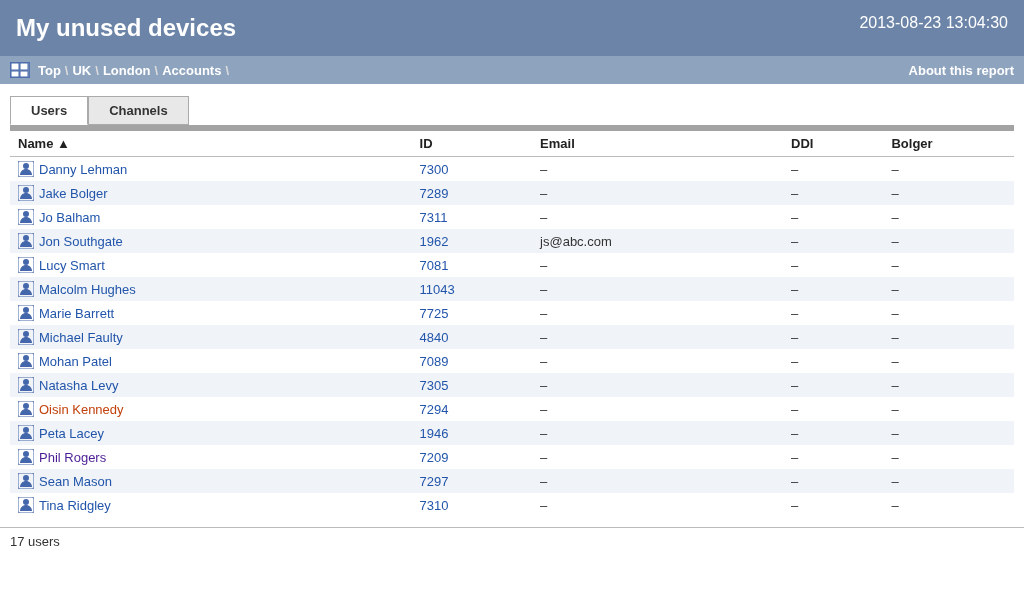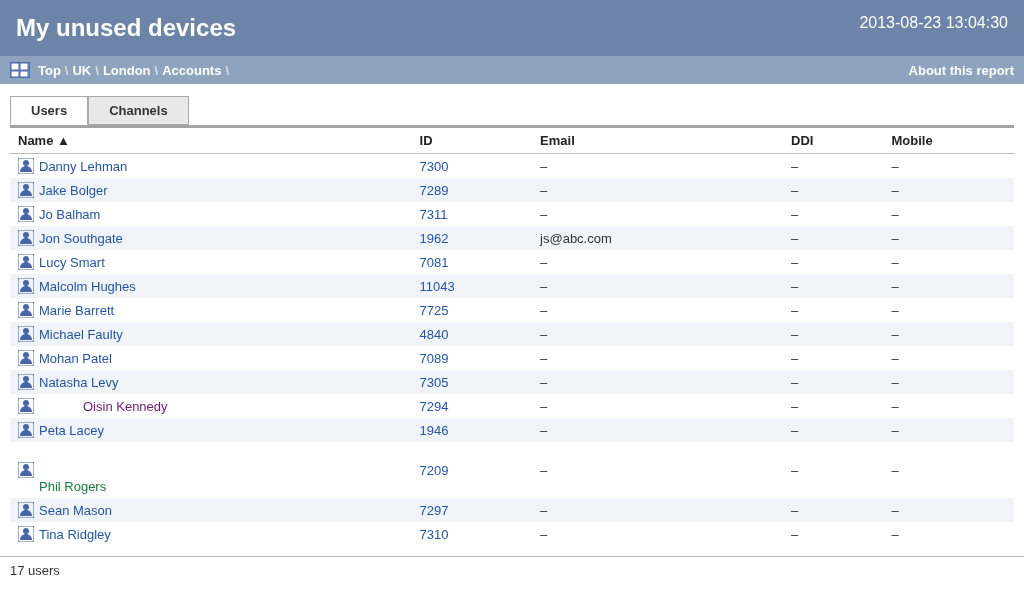--- a/index.html
+++ b/index.html
@@ -95,21 +95,21 @@
     .table-area {
       padding: 0 10px 10px 10px;
       background: #fff;
     }
     table {
       width: 100%;
       border-collapse: collapse;
       font-size: 13px;
     }
     thead tr {
-      border-top: 3px solid #a3a3a3;
+      border-top: 6px solid #a3a3a3;
       border-bottom: 1px solid #bbb;
     }
     thead th {
       text-align: left;
       padding: 5px 8px;
       font-weight: bold;
       color: #222;
       background: #fff;
     }
     tbody tr:nth-child(even) {
@@ -177,21 +177,21 @@
 </div>
 
 <div class="table-area">
   <table>
     <thead>
       <tr>
         <th style="width:40%;">Name ▲</th>
         <th style="width:12%;">ID</th>
         <th style="width:25%;">Email</th>
         <th style="width:10%;">DDI</th>
-        <th style="width:13%;">Mobile</th>
+        <th style="width:13%;">Bolger</th>
       </tr>
     </thead>
     <tbody id="table-body">
     <tr>
           <td>
       <span class="user-name">
         <svg width="16" height="16" viewBox="0 0 16 16" xmlns="http://www.w3.org/2000/svg">
           <circle cx="8" cy="5" r="3" fill="#4466aa"></circle>
           <path d="M2 14c0-3.3 2.7-6 6-6s6 2.7 6 6" fill="#4466aa"></path>
           <rect x="0" y="0" width="16" height="16" fill="none" stroke="#4466aa" stroke-width="1" rx="2"></rect>
@@ -349,21 +349,21 @@
           <td>–</td>
         </tr>
         <tr>
           <td>
       <span class="user-name">
         <svg width="16" height="16" viewBox="0 0 16 16" xmlns="http://www.w3.org/2000/svg">
           <circle cx="8" cy="5" r="3" fill="#4466aa"></circle>
           <path d="M2 14c0-3.3 2.7-6 6-6s6 2.7 6 6" fill="#4466aa"></path>
           <rect x="0" y="0" width="16" height="16" fill="none" stroke="#4466aa" stroke-width="1" rx="2"></rect>
         </svg>
-        <a href="#" style="color:#701a75; text-decoration:none;margin-left:44px;">Oisin Kennedy</a>
+        <a href="#" style="color:#c2410c; text-decoration:none;">Oisin Kennedy</a>
       </span>
           </td>
           <td style="color: rgb(34, 85, 170);">7294</td>
           <td>–</td>
           <td>–</td>
           <td>–</td>
         </tr>
         <tr>
           <td>
       <span class="user-name">
@@ -381,21 +381,21 @@
           <td>–</td>
         </tr>
         <tr>
           <td>
       <span class="user-name">
         <svg width="16" height="16" viewBox="0 0 16 16" xmlns="http://www.w3.org/2000/svg">
           <circle cx="8" cy="5" r="3" fill="#4466aa"></circle>
           <path d="M2 14c0-3.3 2.7-6 6-6s6 2.7 6 6" fill="#4466aa"></path>
           <rect x="0" y="0" width="16" height="16" fill="none" stroke="#4466aa" stroke-width="1" rx="2"></rect>
         </svg>
-        <a href="#" style="color:#15803d; text-decoration:none;margin-top:33px;">Phil Rogers</a>
+        <a href="#" style="color:#4c1d95; text-decoration:none;">Phil Rogers</a>
       </span>
           </td>
           <td style="color: rgb(34, 85, 170);">7209</td>
           <td>–</td>
           <td>–</td>
           <td>–</td>
         </tr>
         <tr>
           <td>
       <span class="user-name">

